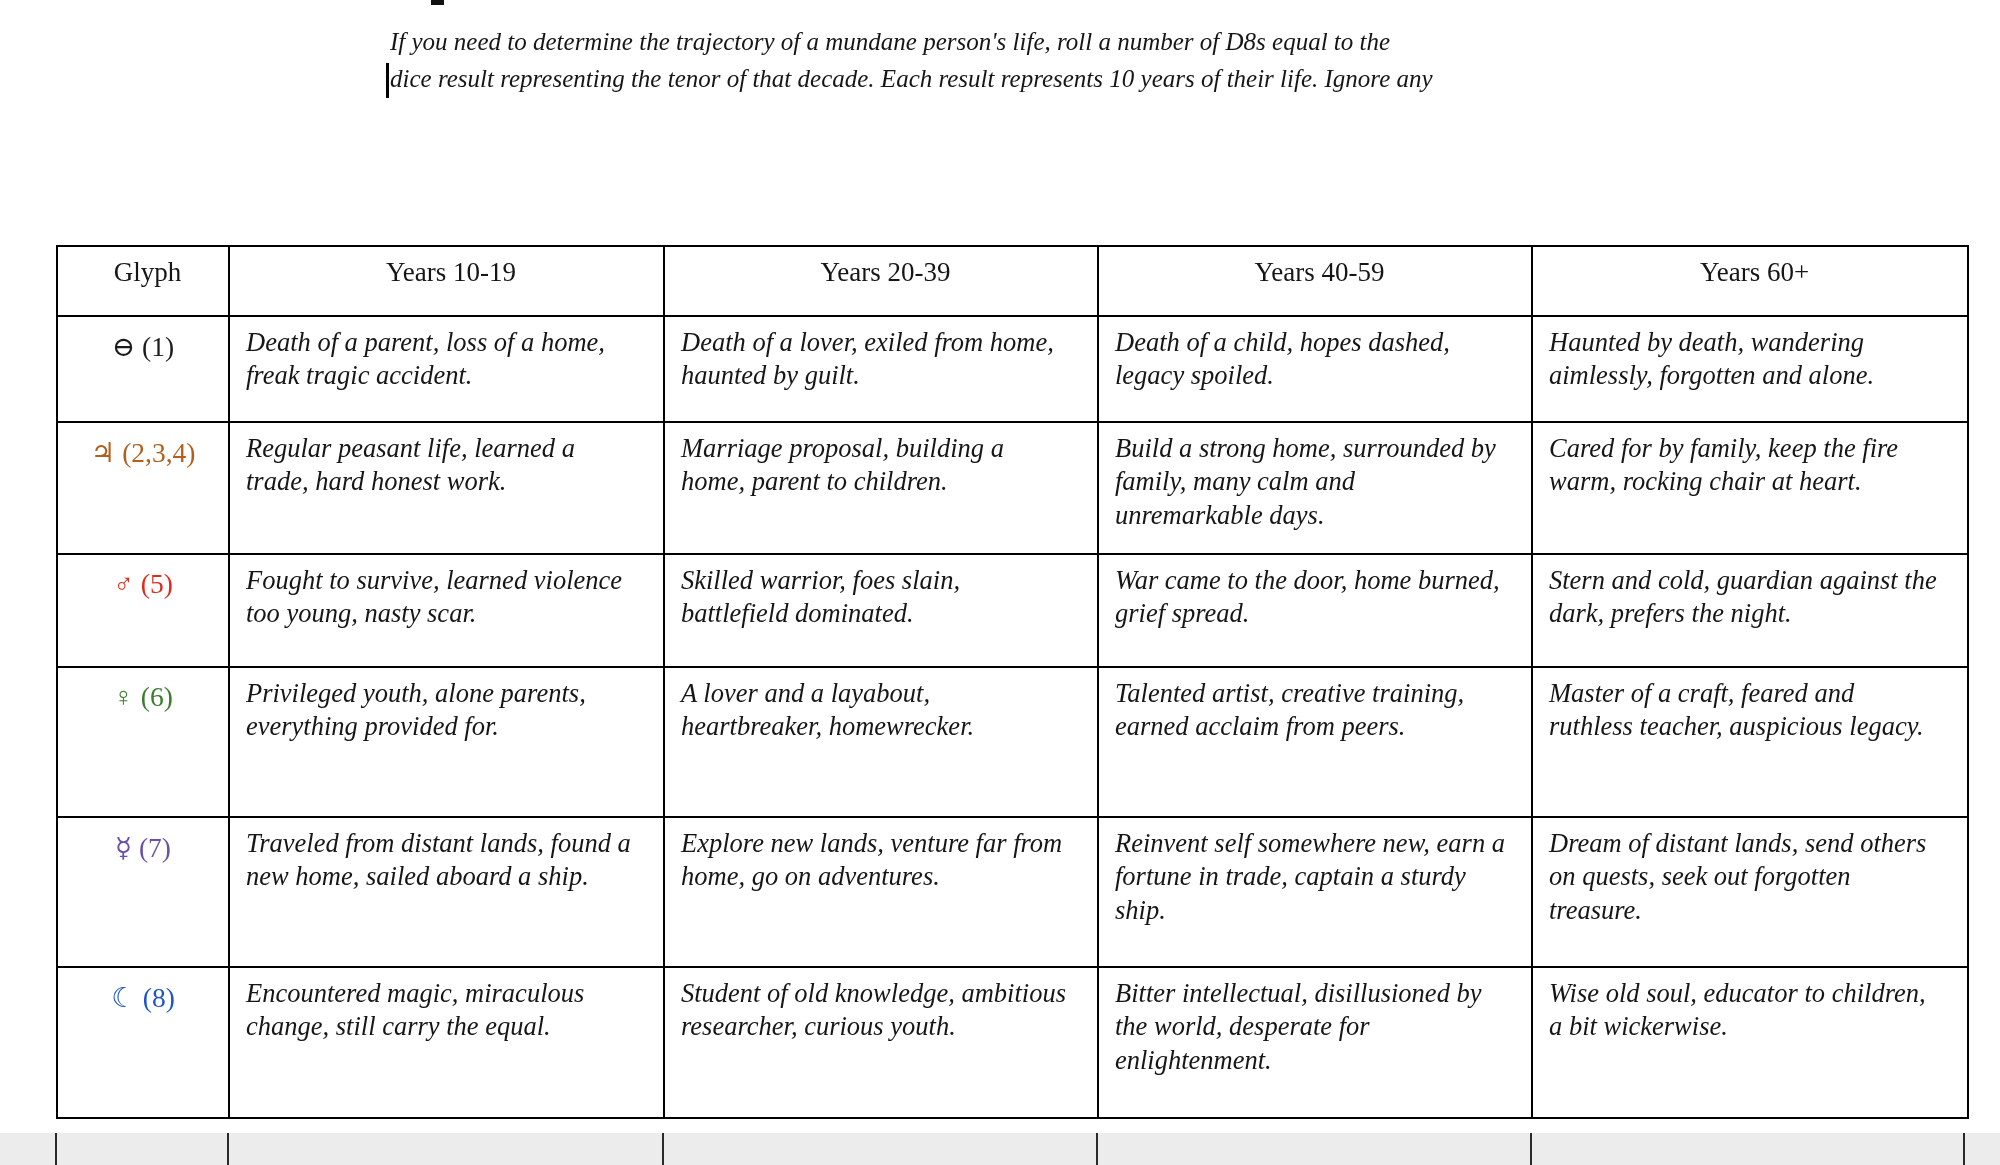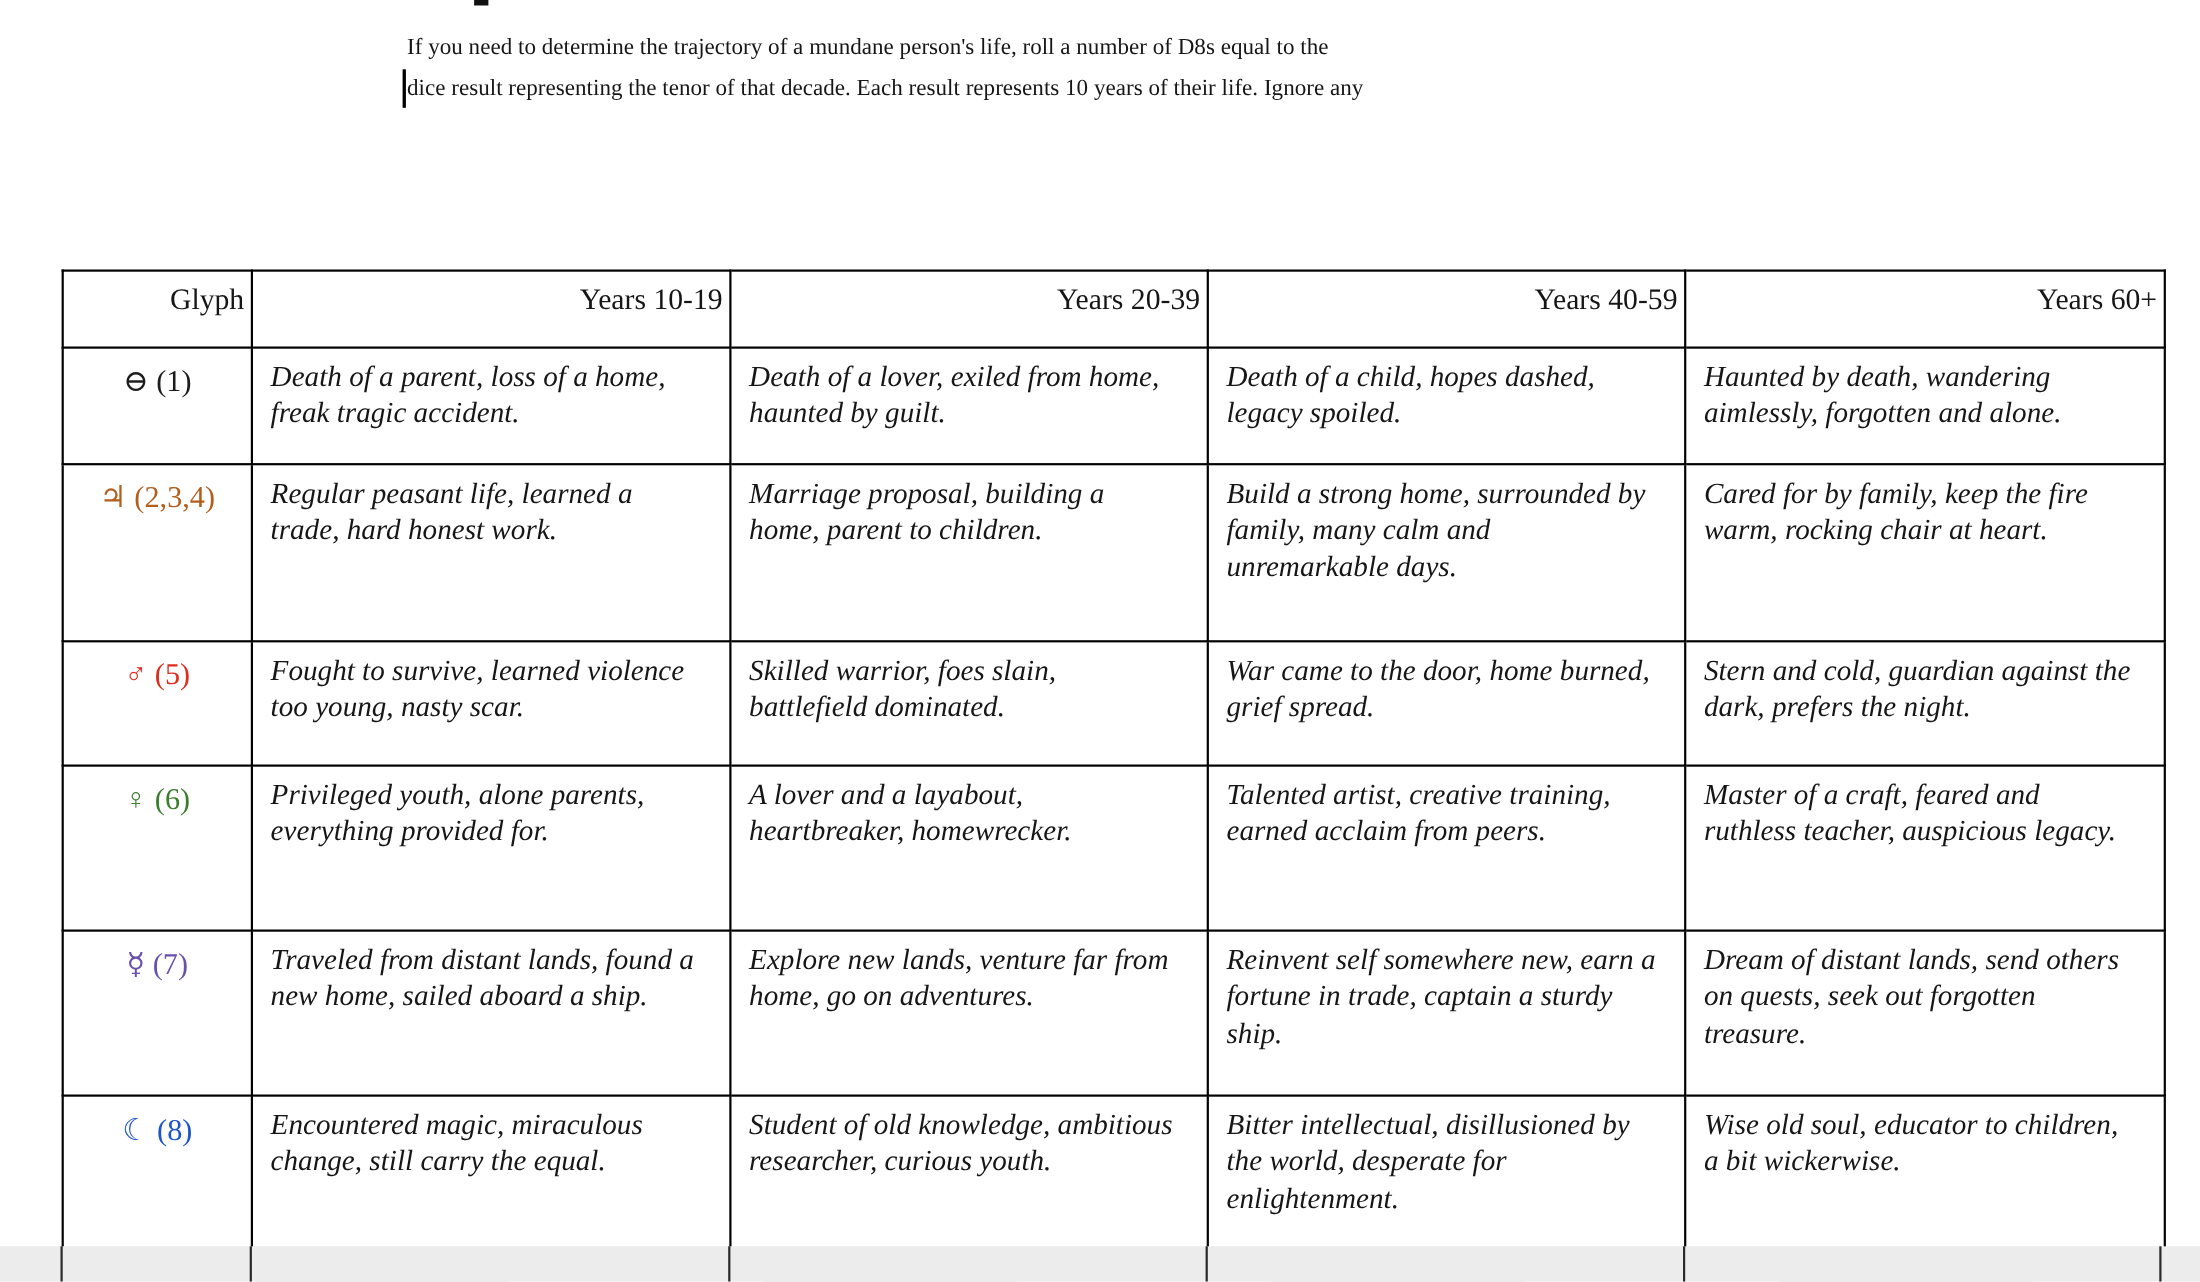--- a/index.html
+++ b/index.html
@@ -10,53 +10,53 @@
     color:#161616;
     position:relative;
     overflow:hidden;
   }
   
   .top-mark{
     position:absolute;left:431px;top:0;width:13px;height:5px;background:#111;
   }
   
   .intro{
-    position:absolute;left:370px;top:24px;width:1330px;
-    font-size:21px;line-height:36.8px;
+    position:absolute;left:390px;top:24px;width:1330px;
+    font-size:25px;line-height:36.8px;font-style:italic;
   }
   .intro .line{position:relative;white-space:nowrap;}
   .caret{
     position:absolute;left:-4px;top:2px;width:2.5px;height:35px;background:#000;
   }
   
   table.life{
     position:absolute;left:56px;top:245px;
     width:1911px;border-collapse:collapse;table-layout:fixed;
   }
   table.life th, table.life td{
     border:2px solid #000;box-sizing:border-box;
   }
   table.life th{
-    font-weight:normal;text-align:right;vertical-align:middle;
+    font-weight:normal;text-align:center;vertical-align:middle;
     font-size:27px;padding:0 6px 17px 15px;
   }
   td.bodycell{
     vertical-align:top;text-align:left;
     font-size:26.5px;line-height:33.4px;
     padding:9px 24px 0 16px;
     font-style:italic;
   }
   td.glyphcell{
     vertical-align:top;text-align:center;
     font-size:27.5px;padding-top:13px;white-space:nowrap;
   }
   td.glyphcell .glyph{margin-right:7px;}
   tr.hdr{height:70px;}
   tr.r0{height:106px;}
-  tr.r1{height:161px;}
+  tr.r1{height:132px;}
   tr.r2{height:113px;}
   tr.r3{height:150px;}
   tr.r4{height:150px;}
   tr.r5{height:151px;}
   
   .page-strip{
     position:absolute;left:0;top:1133px;width:2000px;height:32px;background:#ececec;
   }
   .page-strip .stub{
     position:absolute;top:0;width:2px;height:32px;background:#2a2a2a;

